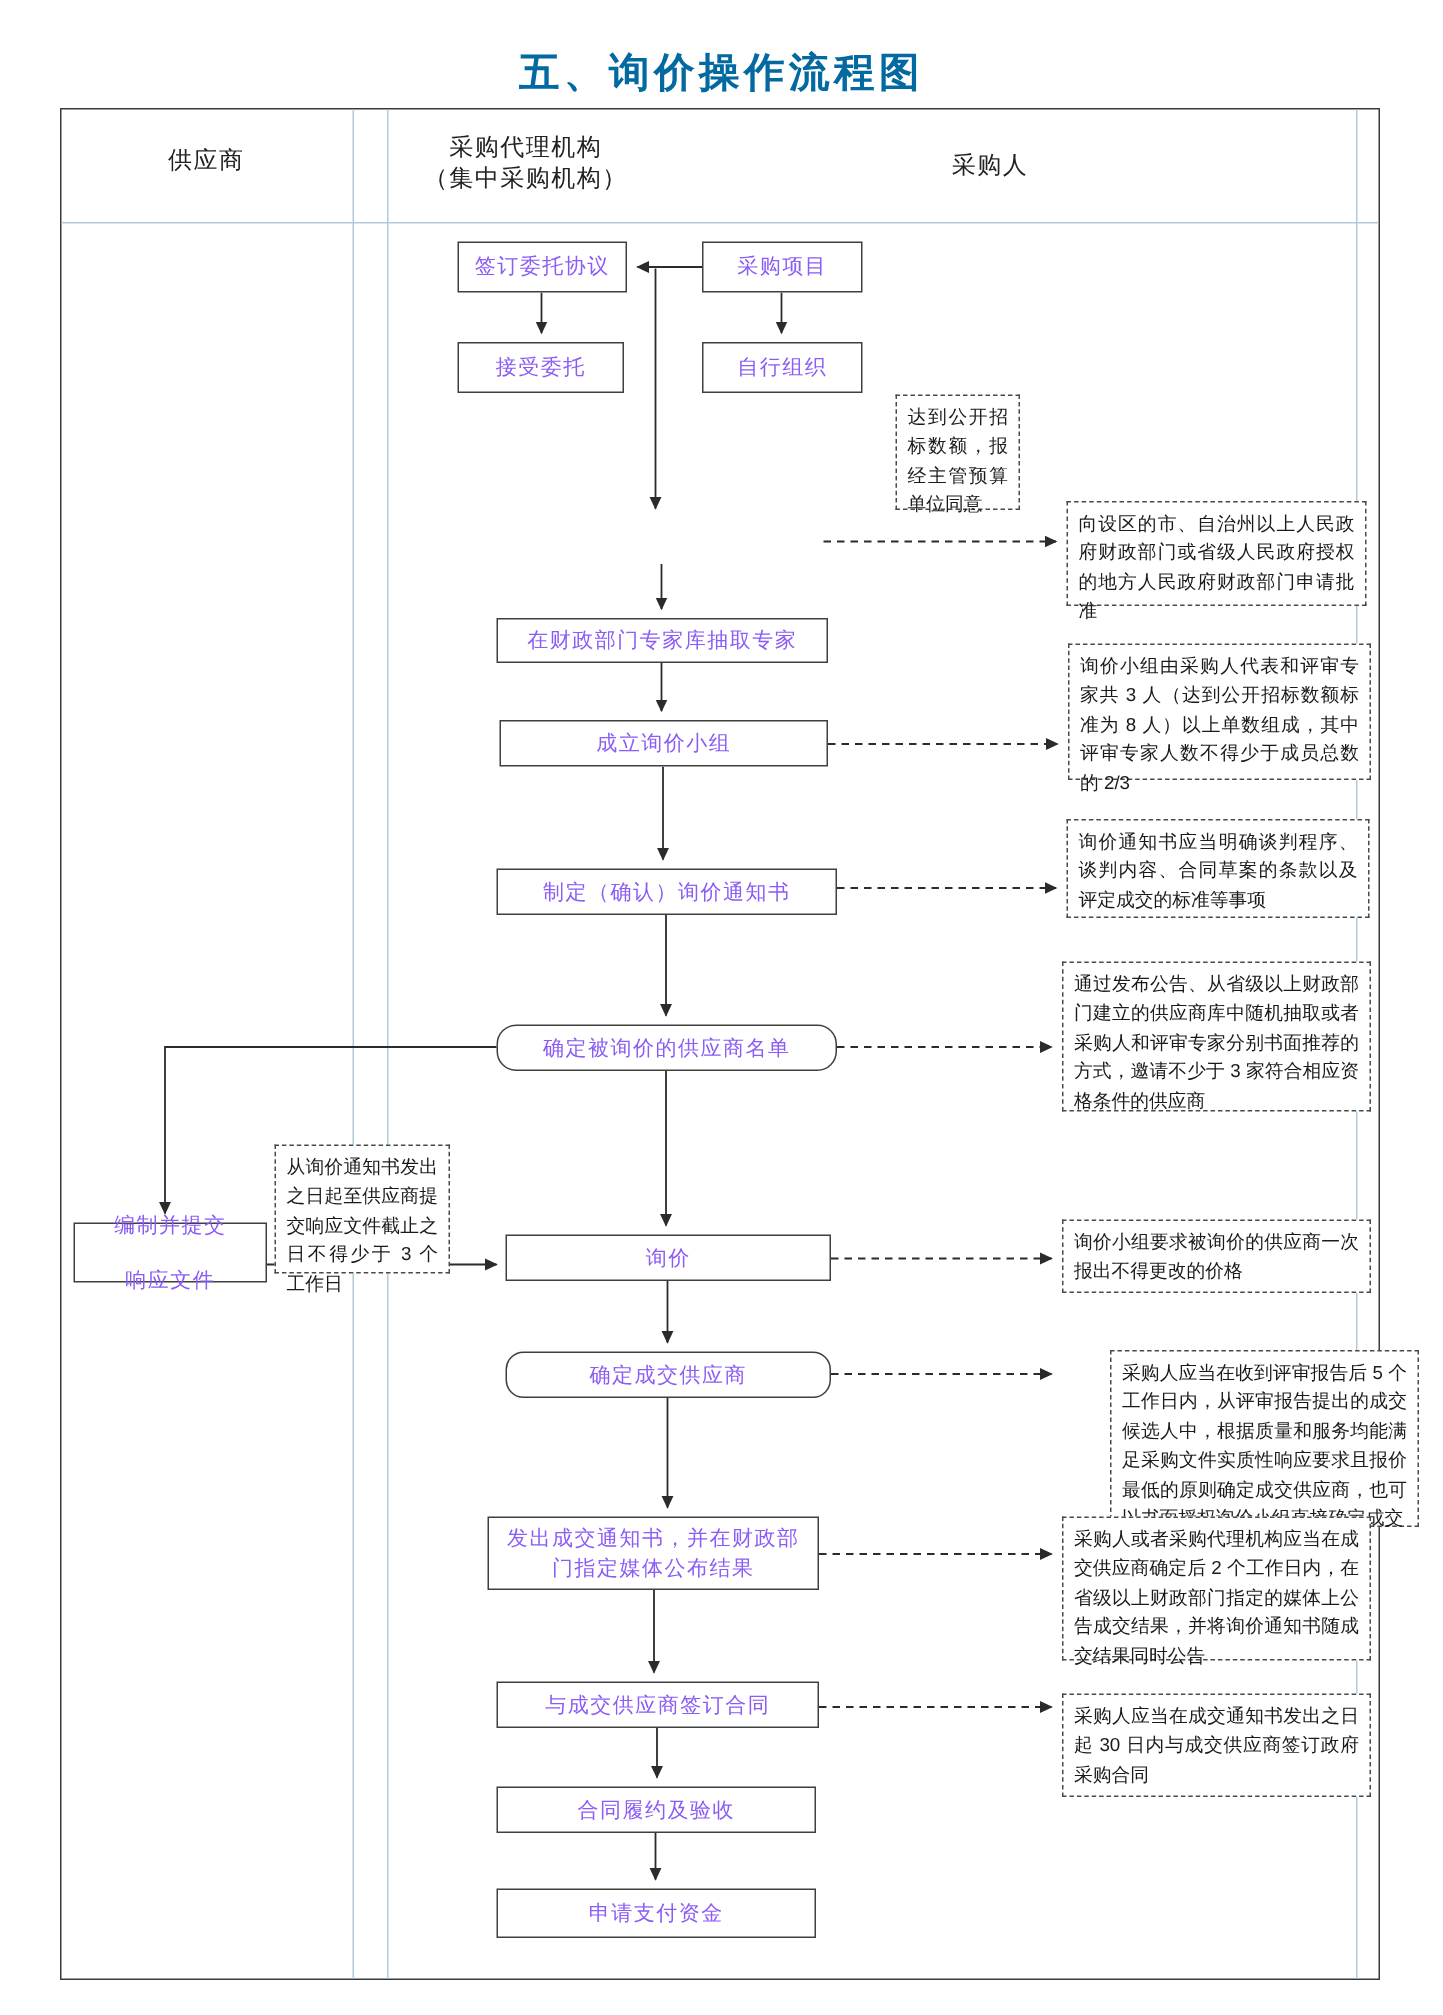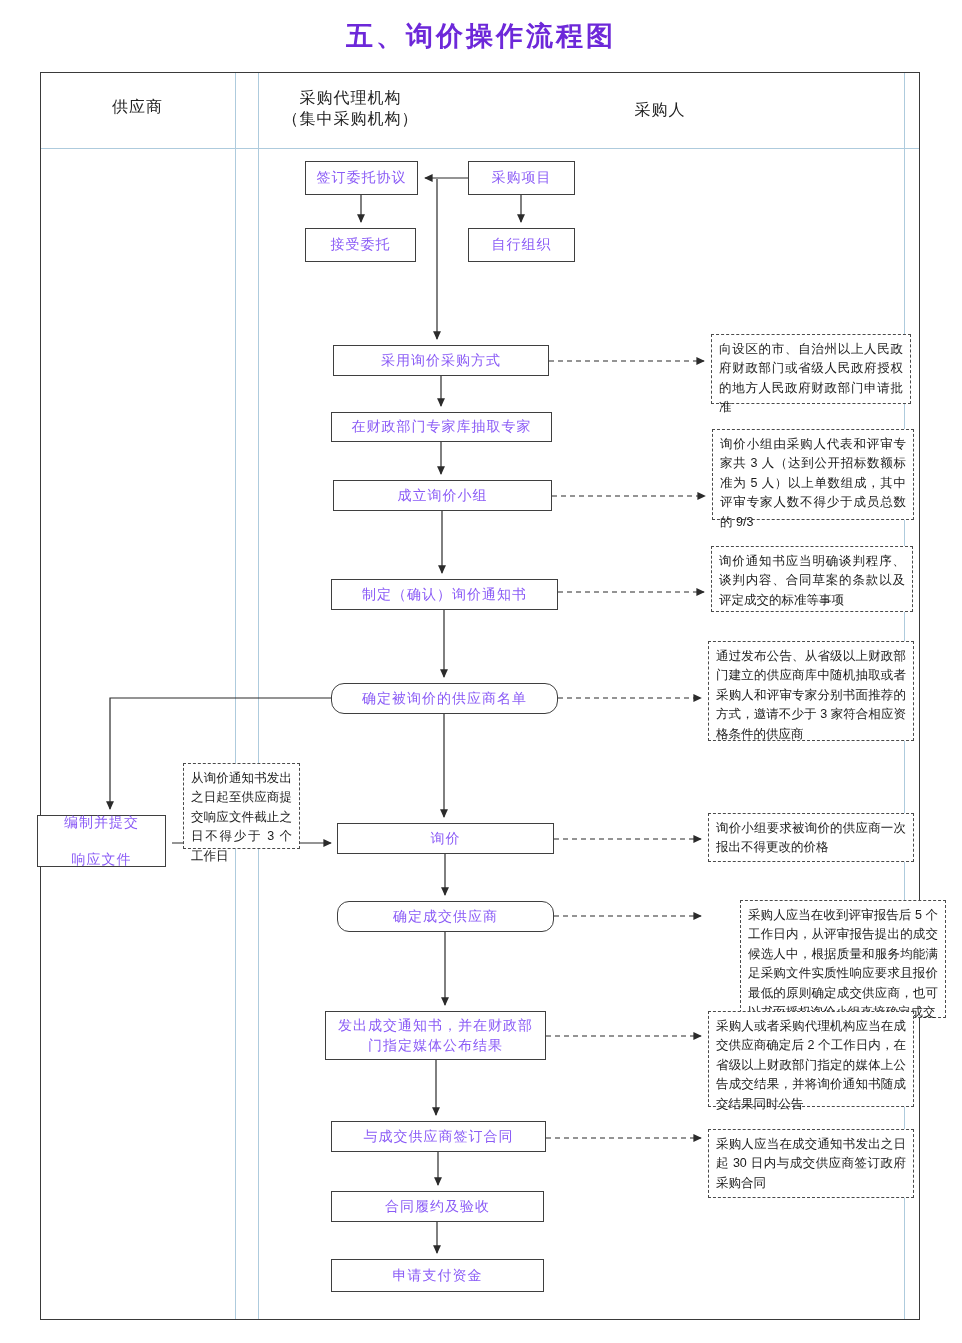--- a/index.html
+++ b/index.html
@@ -1,21 +1,21 @@
 <!DOCTYPE html>
 <html><head>
 <meta charset="utf-8">
 <style>
   * { margin:0; padding:0; box-sizing:border-box; }
   html,body { background:#ffffff; }
   body { font-family:"Liberation Sans","DejaVu Sans",sans-serif; color:#1a1a1a; }
   .canvas { position:relative; width:962px; height:1343px; background:#ffffff; overflow:hidden; }
 
-  .title { position:absolute; top:18px; left:0; width:100%; text-align:center;
-           font-size:27px; font-weight:bold; letter-spacing:3px; color:#6d28d9; }
+  .title { position:absolute; top:30px; left:0; width:100%; text-align:center;
+           font-size:27px; font-weight:bold; letter-spacing:3px; color:#0369a1; }
 
   .frame { position:absolute; left:40px; top:72px; width:880px; height:1248px;
            border:1px solid #3a3a3a; }
   .vline { position:absolute; top:73px; height:1246px; width:1px; background:#aecbdd; }
   .hline { position:absolute; left:41px; top:148px; width:878px; height:1px; background:#aecbdd; }
 
   .colhead { position:absolute; font-size:16px; color:#222; text-align:center; letter-spacing:1px; }
 
   .node { position:absolute; border:1px solid #3f3f3f; background:#fff;
           display:flex; flex-direction:column; align-items:center; justify-content:center;
@@ -81,38 +81,38 @@
     <line class="d" x1="554" y1="839" x2="701" y2="839" marker-end="url(#ah)"></line>
     <line class="d" x1="554" y1="916" x2="701" y2="916" marker-end="url(#ah)"></line>
     <line class="d" x1="546" y1="1036" x2="701" y2="1036" marker-end="url(#ah)"></line>
     <line class="d" x1="546" y1="1138" x2="701" y2="1138" marker-end="url(#ah)"></line>
   </svg>
 
   <div class="node" style="left:305px; top:161px; width:113px; height:34px;">签订委托协议</div>
   <div class="node" style="left:468px; top:161px; width:107px; height:34px;">采购项目</div>
   <div class="node" style="left:305px; top:228px; width:111px; height:34px;">接受委托</div>
   <div class="node" style="left:468px; top:228px; width:107px; height:34px;">自行组织</div>
-  <div class="node" style="left:333px; top:345px; width:216px; height:31px;">采用询价采购方式</div>
   <div class="node" style="left:331px; top:412px; width:221px; height:30px;">在财政部门专家库抽取专家</div>
   <div class="node" style="left:333px; top:480px; width:219px; height:31px;">成立询价小组</div>
   <div class="node" style="left:331px; top:579px; width:227px; height:31px;">制定（确认）询价通知书</div>
   <div class="node" style="left:331px; top:683px; width:227px; height:31px;border-radius:13px;">确定被询价的供应商名单</div>
-  <div class="node" style="left:37px; top:815px; width:129px; height:52px;gap:17px;">
+  <div class="node" style="left:49px; top:815px; width:129px; height:40px;gap:17px;">
     <div>编制并提交</div>
     <div>响应文件</div>
   </div>
   <div class="node" style="left:337px; top:823px; width:217px; height:31px;">询价</div>
   <div class="node" style="left:337px; top:901px; width:217px; height:31px;border-radius:12px;">确定成交供应商</div>
   <div class="node" style="left:325px; top:1011px; width:221px; height:49px;">发出成交通知书，并在财政部门指定媒体公布结果</div>
   <div class="node" style="left:331px; top:1121px; width:215px; height:31px;">与成交供应商签订合同</div>
   <div class="node" style="left:331px; top:1191px; width:213px; height:31px;">合同履约及验收</div>
   <div class="node" style="left:331px; top:1259px; width:213px; height:33px;">申请支付资金</div>
 
+  <div class="note" style="left:597px; top:263px; width:83px; height:77px;">达到公开招标数额，报经主管预算单位同意</div>
   <div class="note" style="left:711px; top:334px; width:200px; height:70px;">向设区的市、自治州以上人民政府财政部门或省级人民政府授权的地方人民政府财政部门申请批准</div>
-  <div class="note" style="left:712px; top:429px; width:202px; height:91px;">询价小组由采购人代表和评审专家共 3 人（达到公开招标数额标准为 5 人）以上单数组成，其中评审专家人数不得少于成员总数的 9/3</div>
+  <div class="note" style="left:712px; top:429px; width:202px; height:91px;">询价小组由采购人代表和评审专家共 3 人（达到公开招标数额标准为 8 人）以上单数组成，其中评审专家人数不得少于成员总数的 2/3</div>
   <div class="note" style="left:711px; top:546px; width:202px; height:66px;">询价通知书应当明确谈判程序、谈判内容、合同草案的条款以及评定成交的标准等事项</div>
   <div class="note" style="left:708px; top:641px; width:206px; height:100px;">通过发布公告、从省级以上财政部门建立的供应商库中随机抽取或者采购人和评审专家分别书面推荐的方式，邀请不少于 3 家符合相应资格条件的供应商</div>
   <div class="note" style="left:183px; top:731px; width:117px; height:86px;margin-top:32px;">从询价通知书发出之日起至供应商提交响应文件截止之日不得少于 3 个工作日</div>
   <div class="note" style="left:708px; top:813px; width:206px; height:49px;">询价小组要求被询价的供应商一次报出不得更改的价格</div>
   <div class="note" style="left:740px; top:879px; width:206px; height:118px;margin-top:21px;">采购人应当在收到评审报告后 5 个工作日内，从评审报告提出的成交候选人中，根据质量和服务均能满足采购文件实质性响应要求且报价最低的原则确定成交供应商，也可以书面授权询价小组直接确定成交</div>
   <div class="note" style="left:708px; top:1011px; width:206px; height:96px;">采购人或者采购代理机构应当在成交供应商确定后 2 个工作日内，在省级以上财政部门指定的媒体上公告成交结果，并将询价通知书随成交结果同时公告</div>
   <div class="note" style="left:708px; top:1129px; width:206px; height:69px;">采购人应当在成交通知书发出之日起 30 日内与成交供应商签订政府采购合同</div>
 
 </div>
 

